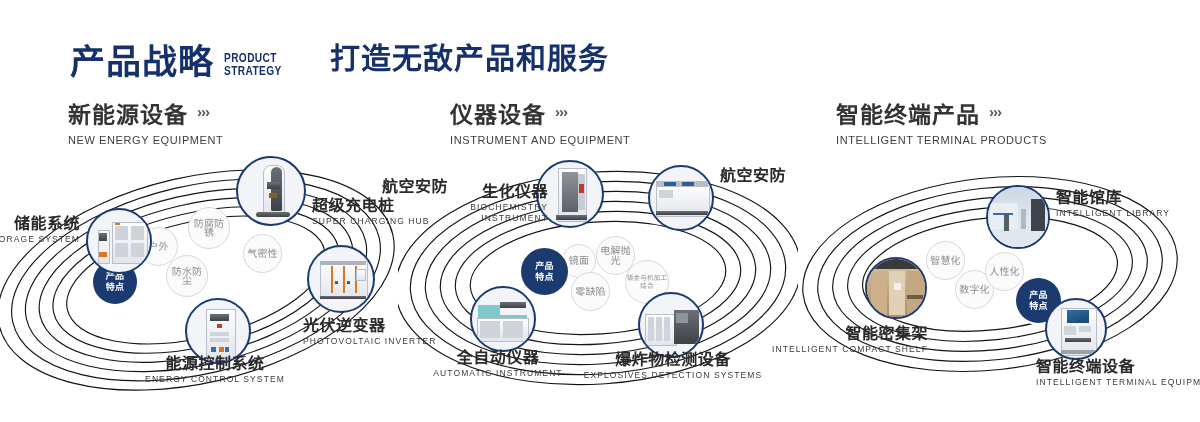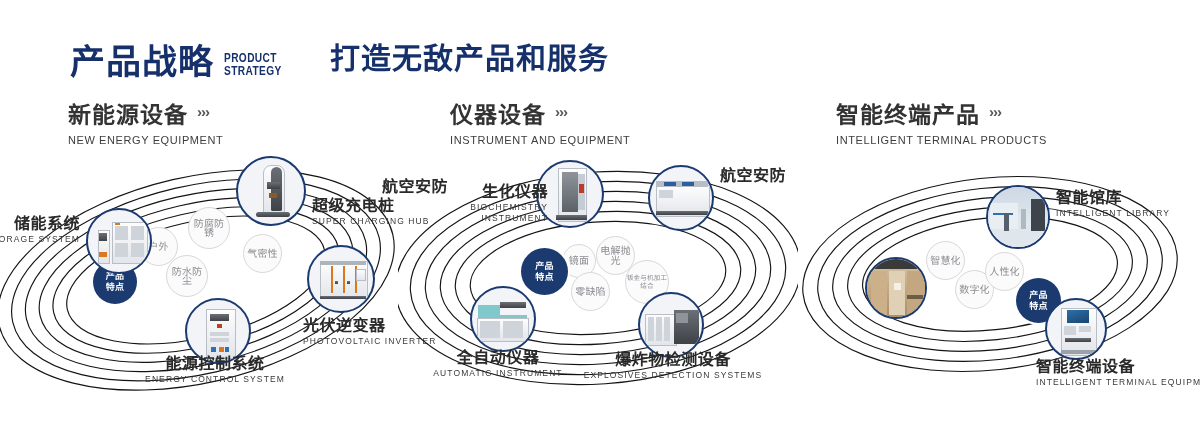--- a/index.html
+++ b/index.html
@@ -376,15 +376,19 @@
       <div class="ph">
         <div class="wd" style="left:0;top:0;width:62px;height:62px;background:linear-gradient(180deg,#d7c4a3,#a98a61);"></div>
         <div class="drk" style="left:0;top:0;width:62px;height:10px;background:#3a3a3a;"></div>
         <div class="wd" style="left:4px;top:12px;width:16px;height:44px;background:#cbb08a;"></div>
         <div class="wd" style="left:22px;top:12px;width:16px;height:44px;background:#e0d0b6;"></div>
         <div class="wd" style="left:40px;top:12px;width:18px;height:44px;background:#c2a781;"></div>
         <div class="pnl" style="left:27px;top:24px;width:7px;height:7px;background:#f4f0e8;"></div>
         <div class="drk" style="left:40px;top:36px;width:16px;height:4px;background:#6d5c45;"></div>
       </div>
     </div>
+    <div class="nlabel right" style="left:-70px;top:172px;width:200px;">
+      <div class="cn">智能密集架</div>
+      <div class="en" style="white-space:normal;">INTELLIGENT COMPACT SHELF</div>
+    </div>
   </div>
 
 </div>
 
 </body></html>

